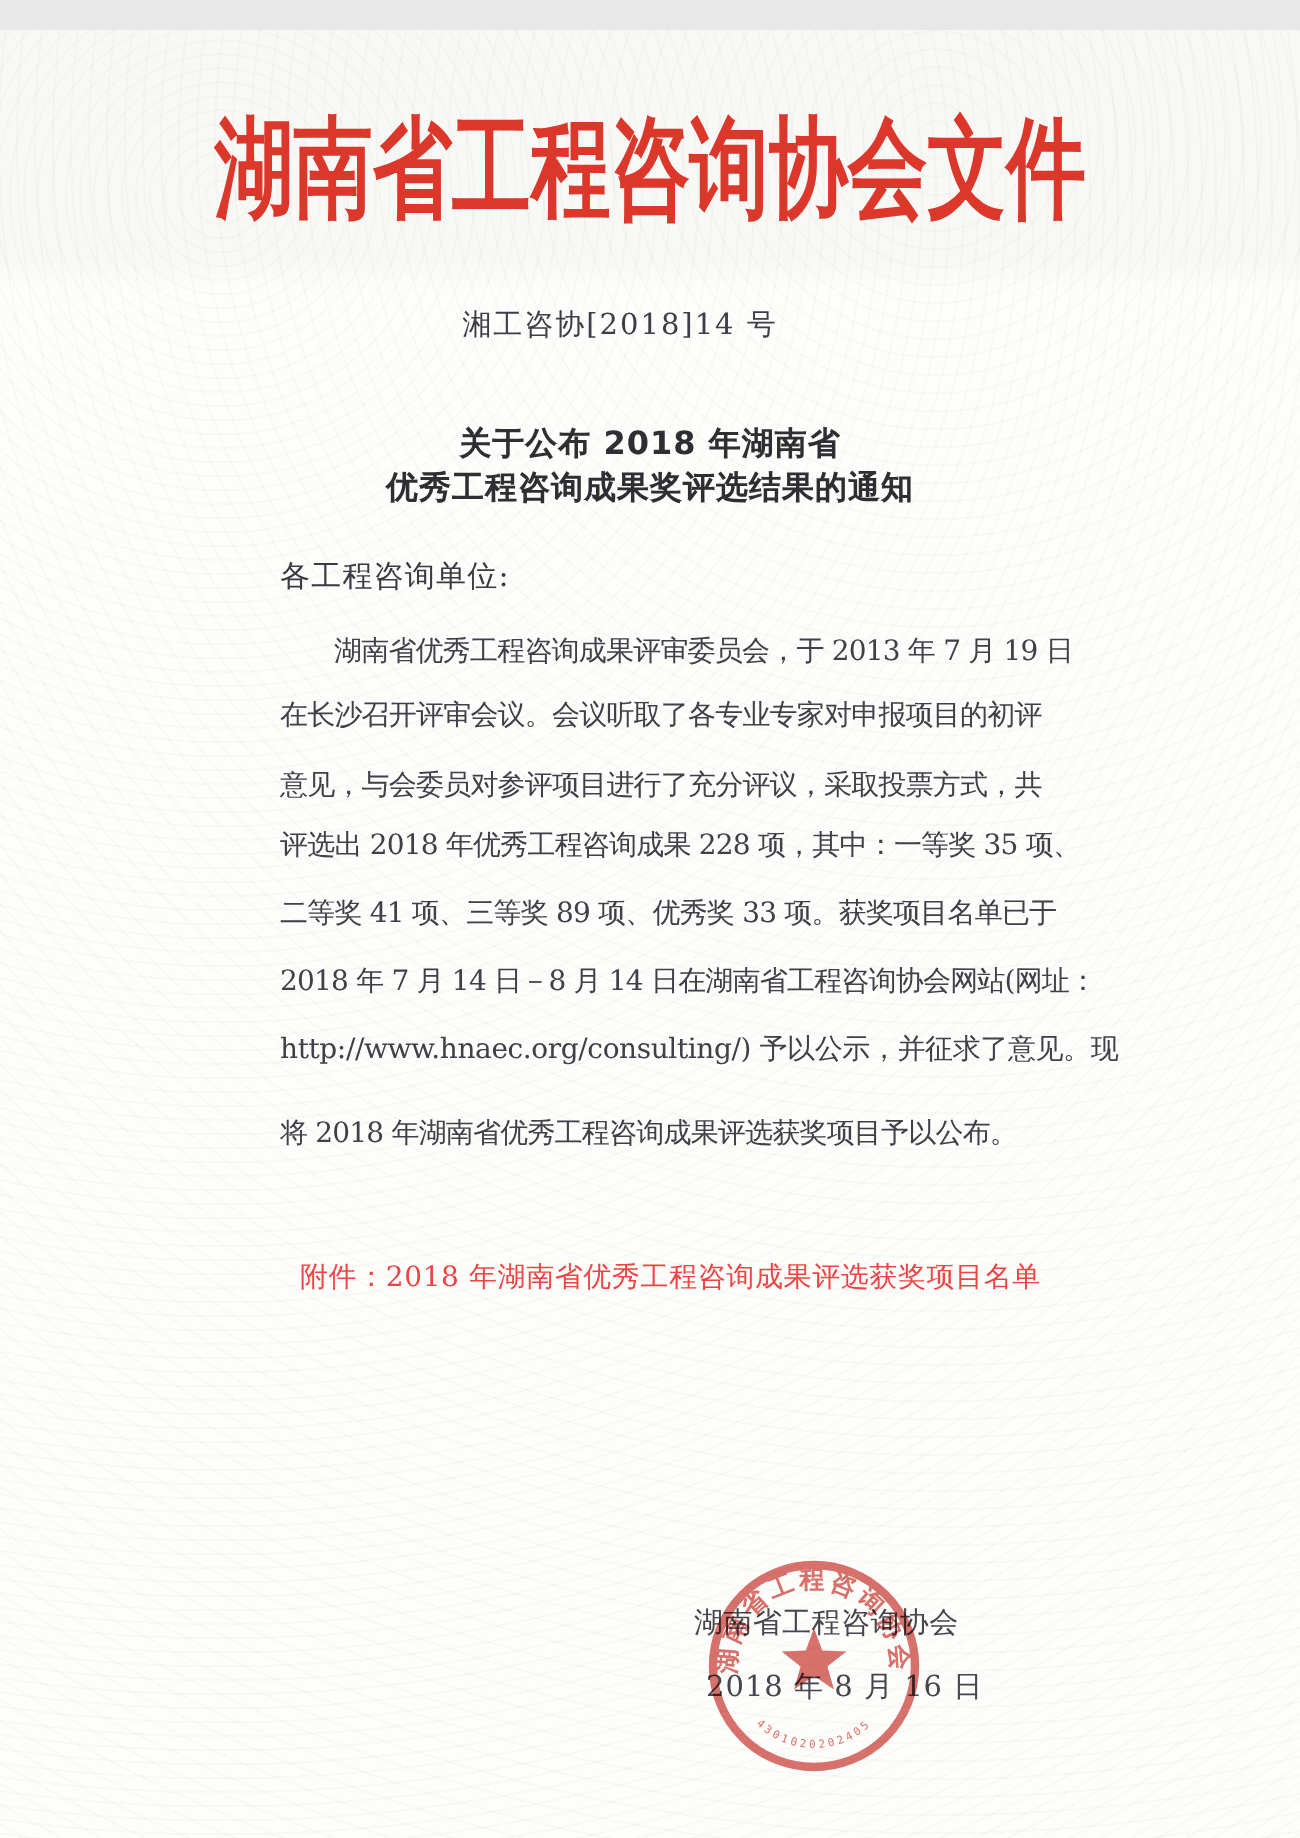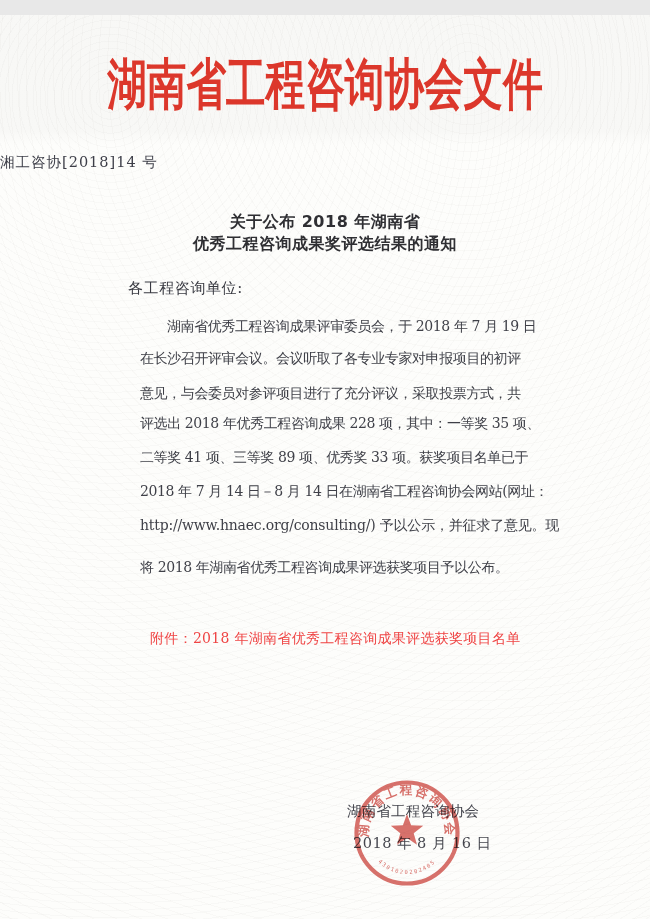--- a/index.html
+++ b/index.html
@@ -27,36 +27,37 @@
     font-weight:bold;
     font-size:55px;line-height:62px;
     color:#dc372b;
     letter-spacing:0px;
     transform:scaleX(0.72);
     transform-origin:50% 50%;
     white-space:nowrap;
   }
   .doc-number{
     position:absolute;top:138px;left:0;width:620px;
+    text-align:center;
     font-size:14.5px;color:#3d3e48;
     letter-spacing:1px;
   }
   .notice-title{
     position:absolute;left:0;width:650px;
     text-align:center;
     font-family:"DejaVu Sans","Liberation Sans",sans-serif;
     font-weight:bold;
     font-size:16px;line-height:20px;
     color:#2f2f33;
     letter-spacing:0.5px;
   }
   .title-l1{top:197px;}
   .title-l2{top:219px;}
   .salutation{
-    position:absolute;top:264px;left:128px;
+    position:absolute;top:264px;left:140px;
     font-size:15px;color:#393a42;letter-spacing:0.6px;
   }
   .body-line{
     position:absolute;left:140px;width:378px;
     font-size:14px;line-height:17px;
     color:#3f4048;
     letter-spacing:-0.4px;
     text-align:justify;
     text-align-last:justify;
     white-space:nowrap;
@@ -102,21 +103,21 @@
 
   <div class="header-title">湖南省工程咨询协会文件</div>
 
   <div class="doc-number">湘工咨协[2018]14 号</div>
 
   <div class="notice-title title-l1">关于公布 2018 年湖南省</div>
   <div class="notice-title title-l2">优秀工程咨询成果奖评选结果的通知</div>
 
   <div class="salutation">各工程咨询单位:</div>
 
-  <div class="body-line l1">湖南省优秀工程咨询成果评审委员会，于 2018 年 7 月 19 日</div>
+  <div class="body-line l1">湖南省优秀工程咨询成果评审委员会，于 2013 年 7 月 19 日</div>
   <div class="body-line l2">在长沙召开评审会议。会议听取了各专业专家对申报项目的初评</div>
   <div class="body-line l3">意见，与会委员对参评项目进行了充分评议，采取投票方式，共</div>
   <div class="body-line l4">评选出 2018 年优秀工程咨询成果 228 项，其中：一等奖 35 项、</div>
   <div class="body-line l5">二等奖 41 项、三等奖 89 项、优秀奖 33 项。获奖项目名单已于</div>
   <div class="body-line l6">2018 年 7 月 14 日－8 月 14 日在湖南省工程咨询协会网站(网址：</div>
   <div class="body-line l7">http://www.hnaec.org/consulting/) 予以公示，并征求了意见。现</div>
   <div class="body-line l8">将 2018 年湖南省优秀工程咨询成果评选获奖项目予以公布。</div>
 
   <div class="attachment">附件：2018 年湖南省优秀工程咨询成果评选获奖项目名单</div>
 

